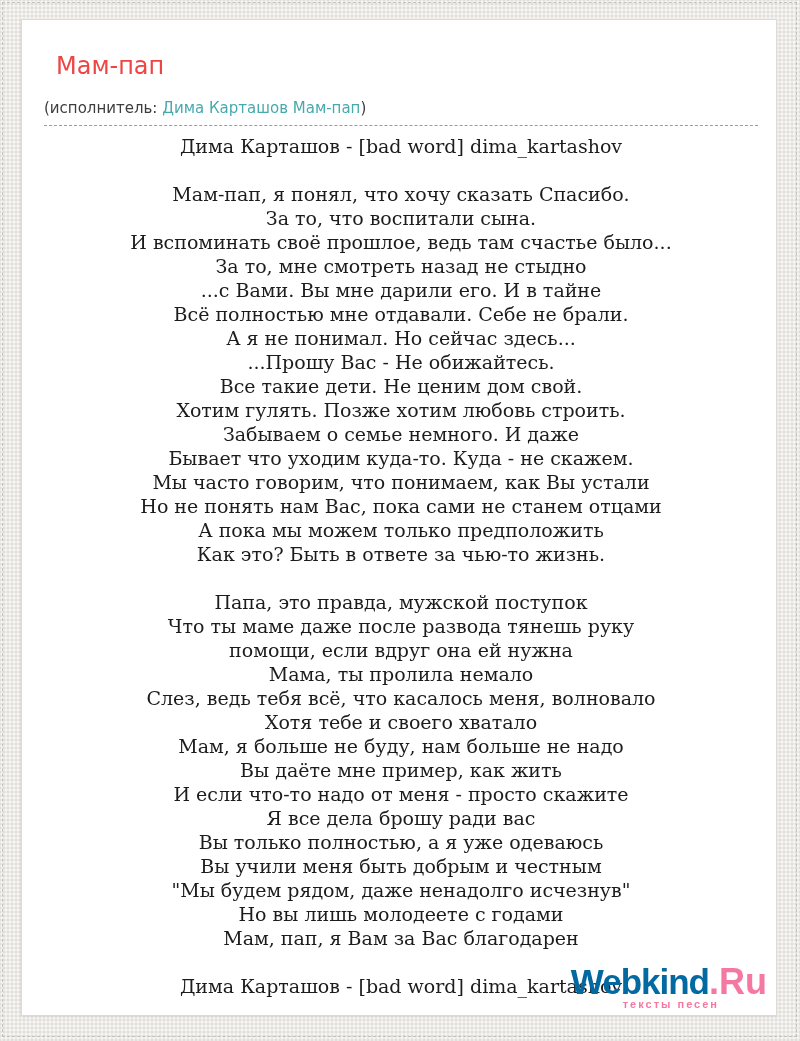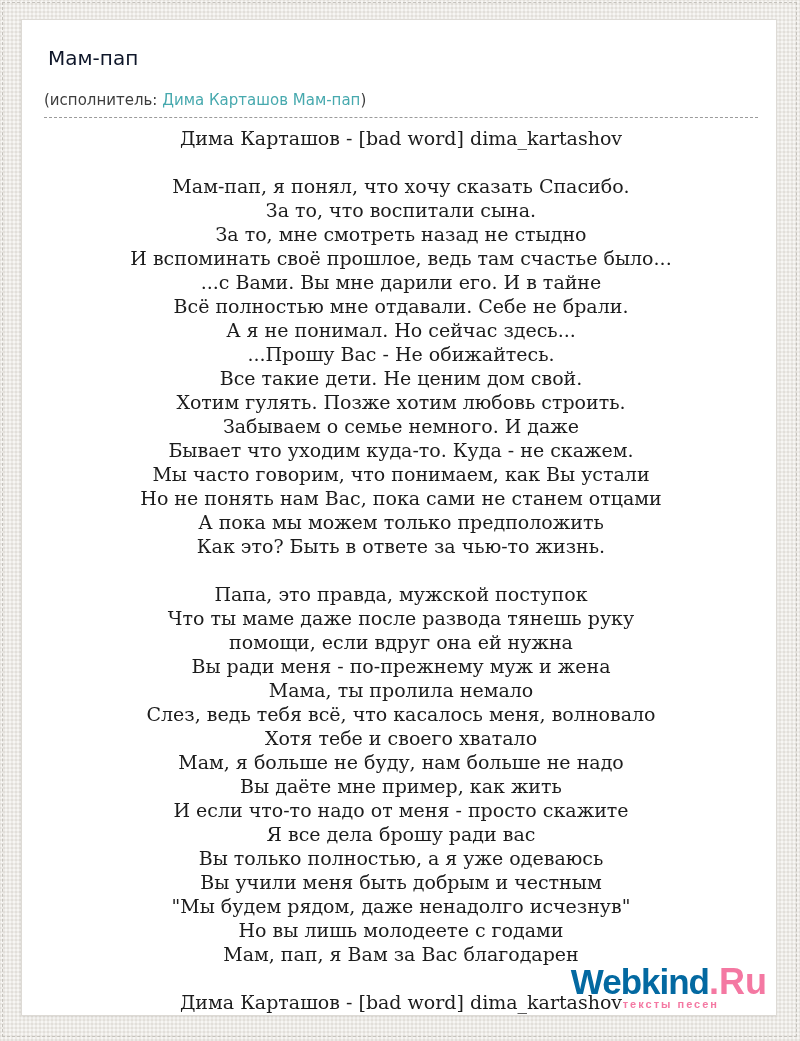--- a/index.html
+++ b/index.html
@@ -21,24 +21,24 @@
   }
   .card{
     position:absolute;left:21px;top:19px;width:756px;height:997px;
     background:#ffffff;
     border:1px solid #ddDAD5;
     box-shadow:0 1px 3px rgba(0,0,0,.07);
     box-sizing:border-box;
     padding:21px 18px 0 22px;
   }
   .title{
-    margin:4px;
+    margin:12px;
     font-family:"DejaVu Sans",sans-serif;
-    font-size:20px;line-height:26px;font-weight:normal;
-    color:#0f172a;
+    font-size:24px;line-height:26px;font-weight:normal;
+    color:#ef4444;
   }
   .artist{
     margin-top:20px;
     font-size:15px;line-height:19px;
     color:#3d3d3d;
     padding-bottom:7px;
     border-bottom:1px dashed #9b9b9b;
   }
   .artist-link{color:#47a9ae;text-decoration:none;cursor:pointer;}
   .lyrics{
@@ -78,39 +78,38 @@
 
     <h1 class="title">Мам-пап</h1>
 
     <div class="artist"><span>(исполнитель: </span><a class="artist-link">Дима Карташов Мам-пап</a><span>)</span></div>
 
     <div class="lyrics">
         <div class="lyric-line">Дима Карташов - [bad word] dima_kartashov</div>
         <div class="lyric-line">&nbsp;</div>
         <div class="lyric-line">Мам-пап, я понял, что хочу сказать Спасибо.</div>
         <div class="lyric-line">За то, что воспитали сына.</div>
+        <div class="lyric-line">И вспоминать своё прошлое, ведь там счастье было...</div>
         <div class="lyric-line">За то, мне смотреть назад не стыдно</div>
-        <div class="lyric-line">И вспоминать своё прошлое, ведь там счастье было...</div>
         <div class="lyric-line">...с Вами. Вы мне дарили его. И в тайне</div>
         <div class="lyric-line">Всё полностью мне отдавали. Себе не брали.</div>
         <div class="lyric-line">А я не понимал. Но сейчас здесь...</div>
         <div class="lyric-line">...Прошу Вас - Не обижайтесь.</div>
         <div class="lyric-line">Все такие дети. Не ценим дом свой.</div>
         <div class="lyric-line">Хотим гулять. Позже хотим любовь строить.</div>
         <div class="lyric-line">Забываем о семье немного. И даже</div>
         <div class="lyric-line">Бывает что уходим куда-то. Куда - не скажем.</div>
         <div class="lyric-line">Мы часто говорим, что понимаем, как Вы устали</div>
         <div class="lyric-line">Но не понять нам Вас, пока сами не станем отцами</div>
         <div class="lyric-line">А пока мы можем только предположить</div>
         <div class="lyric-line">Как это? Быть в ответе за чью-то жизнь.</div>
         <div class="lyric-line">&nbsp;</div>
         <div class="lyric-line">Папа, это правда, мужской поступок</div>
         <div class="lyric-line">Что ты маме даже после развода тянешь руку</div>
         <div class="lyric-line">помощи, если вдруг она ей нужна</div>
-        <div class="lyric-line">Вы ради меня - по-прежнему муж и жена</div>
         <div class="lyric-line">Мама, ты пролила немало</div>
         <div class="lyric-line">Слез, ведь тебя всё, что касалось меня, волновало</div>
         <div class="lyric-line">Хотя тебе и своего хватало</div>
         <div class="lyric-line">Мам, я больше не буду, нам больше не надо</div>
         <div class="lyric-line">Вы даёте мне пример, как жить</div>
         <div class="lyric-line">И если что-то надо от меня - просто скажите</div>
         <div class="lyric-line">Я все дела брошу ради вас</div>
         <div class="lyric-line">Вы только полностью, а я уже одеваюсь</div>
         <div class="lyric-line">Вы учили меня быть добрым и честным</div>
         <div class="lyric-line">"Мы будем рядом, даже ненадолго исчезнув"</div>

